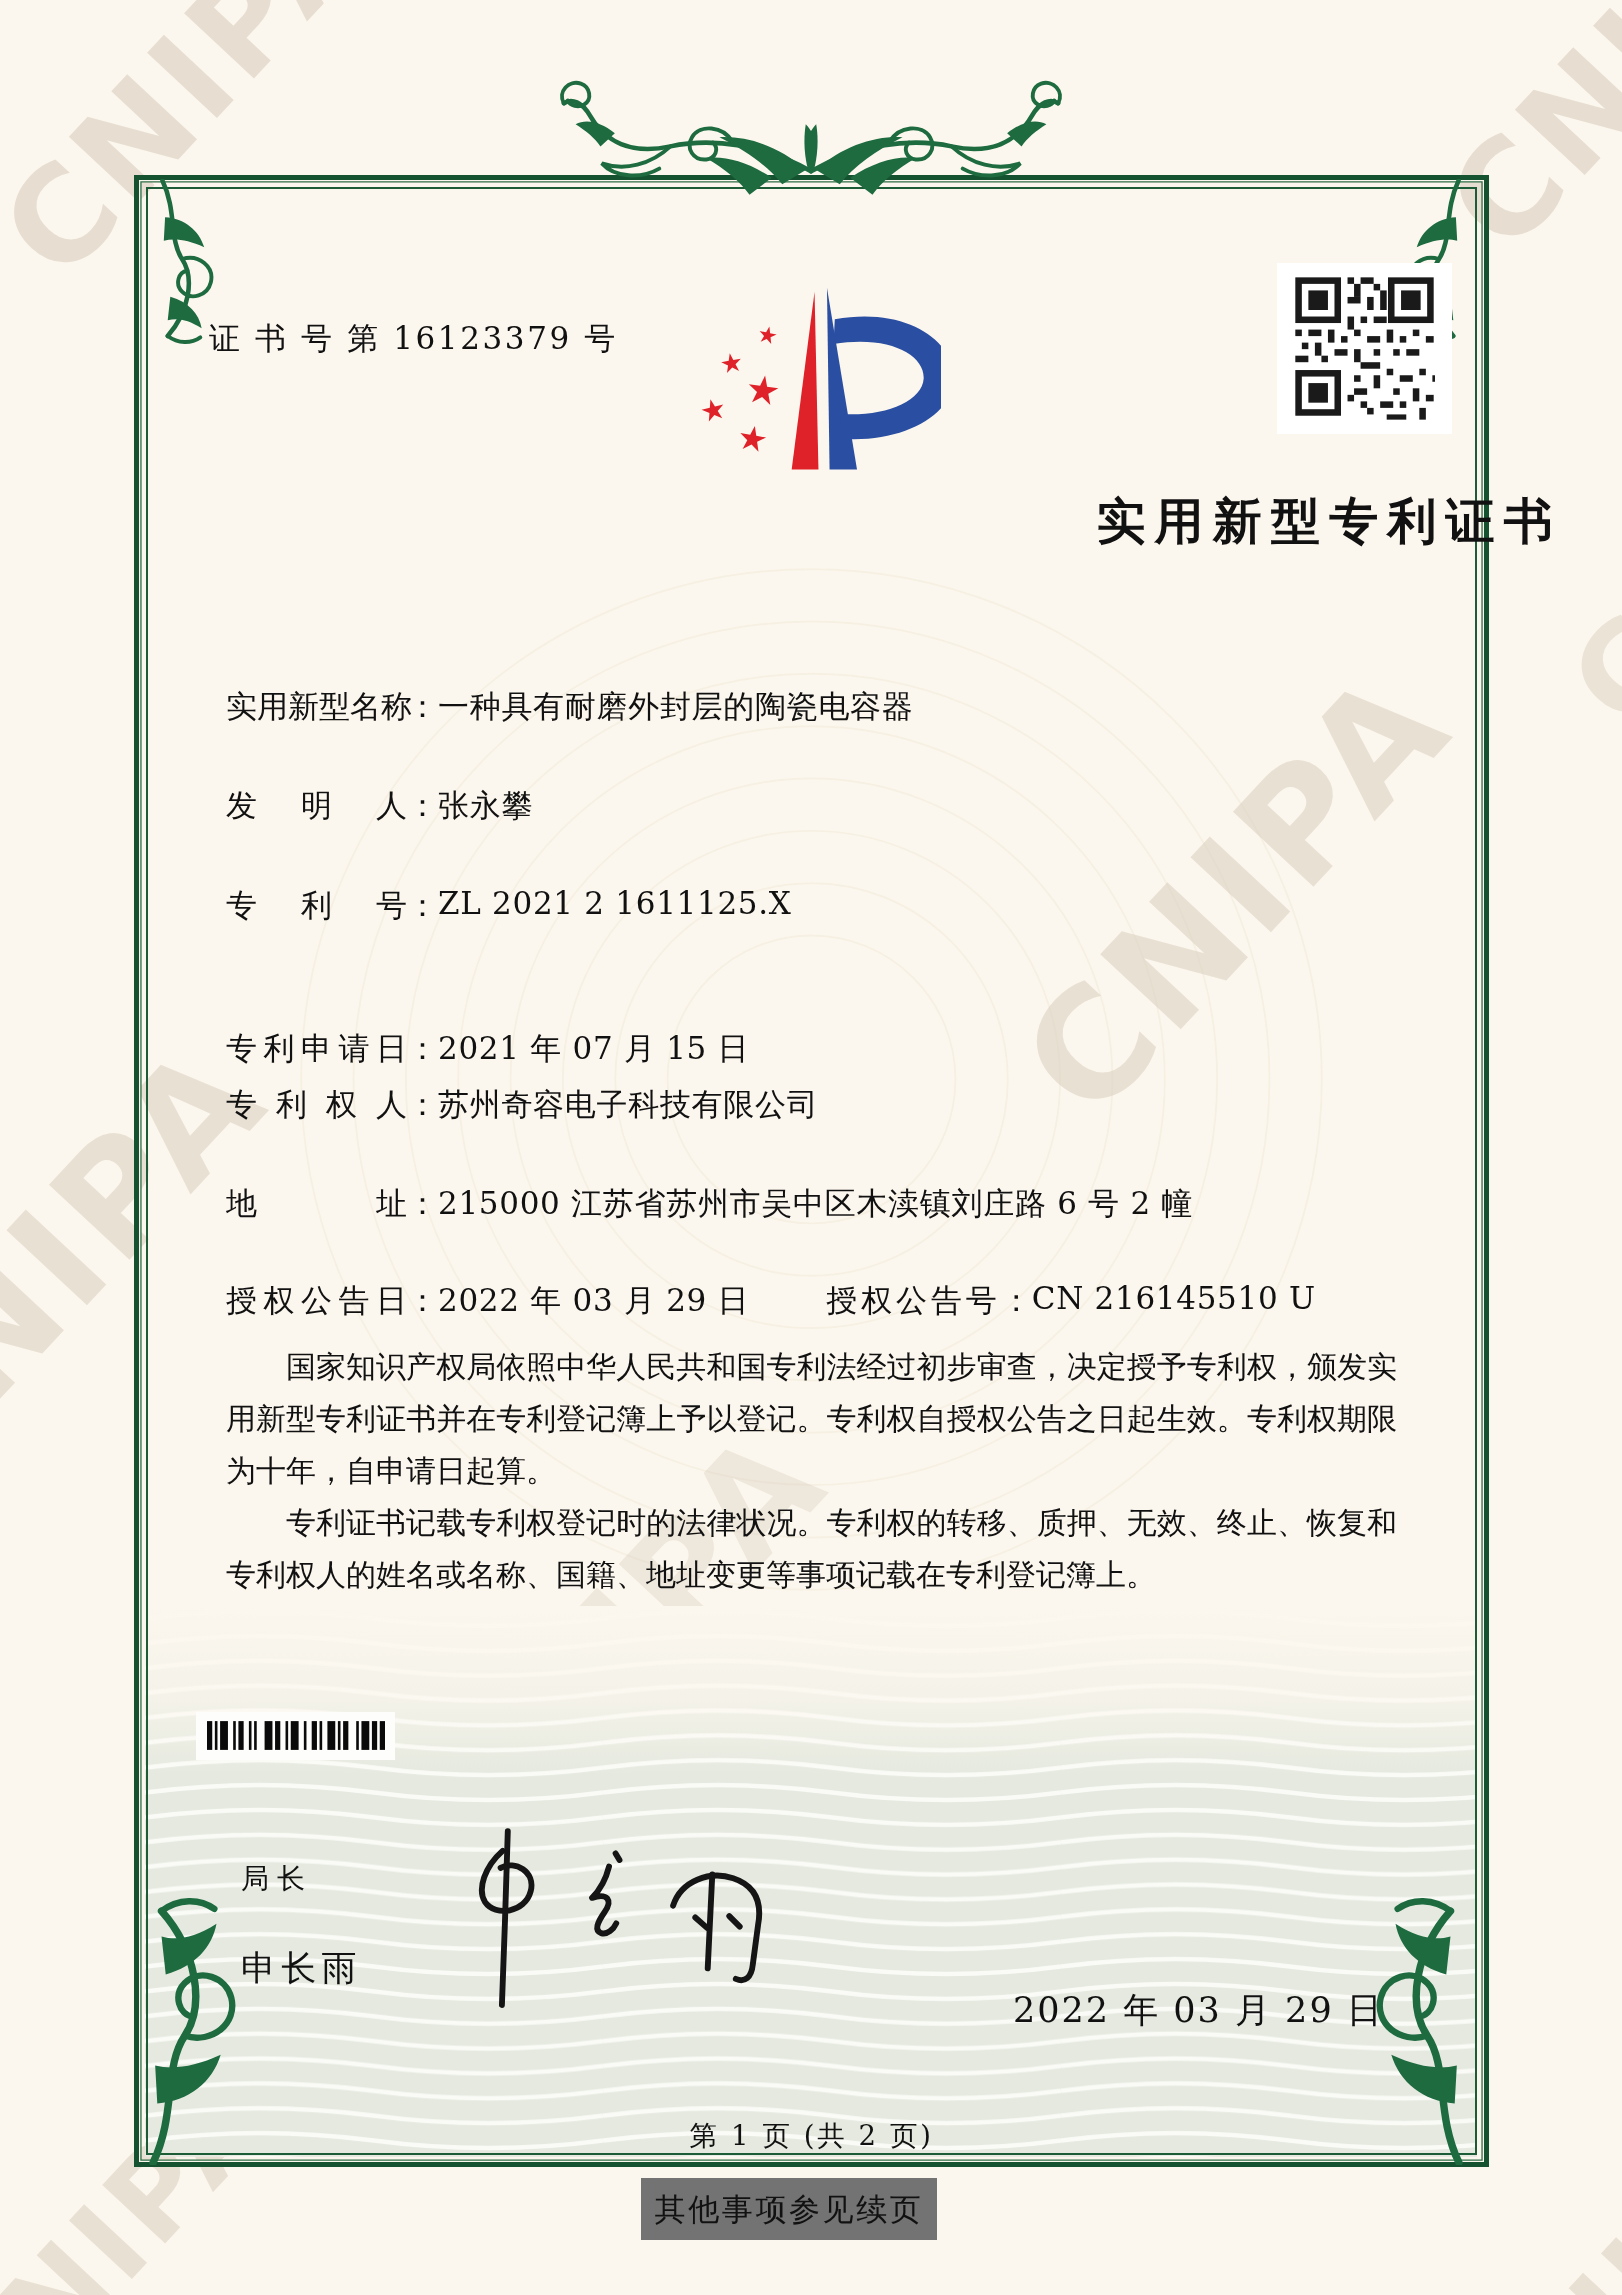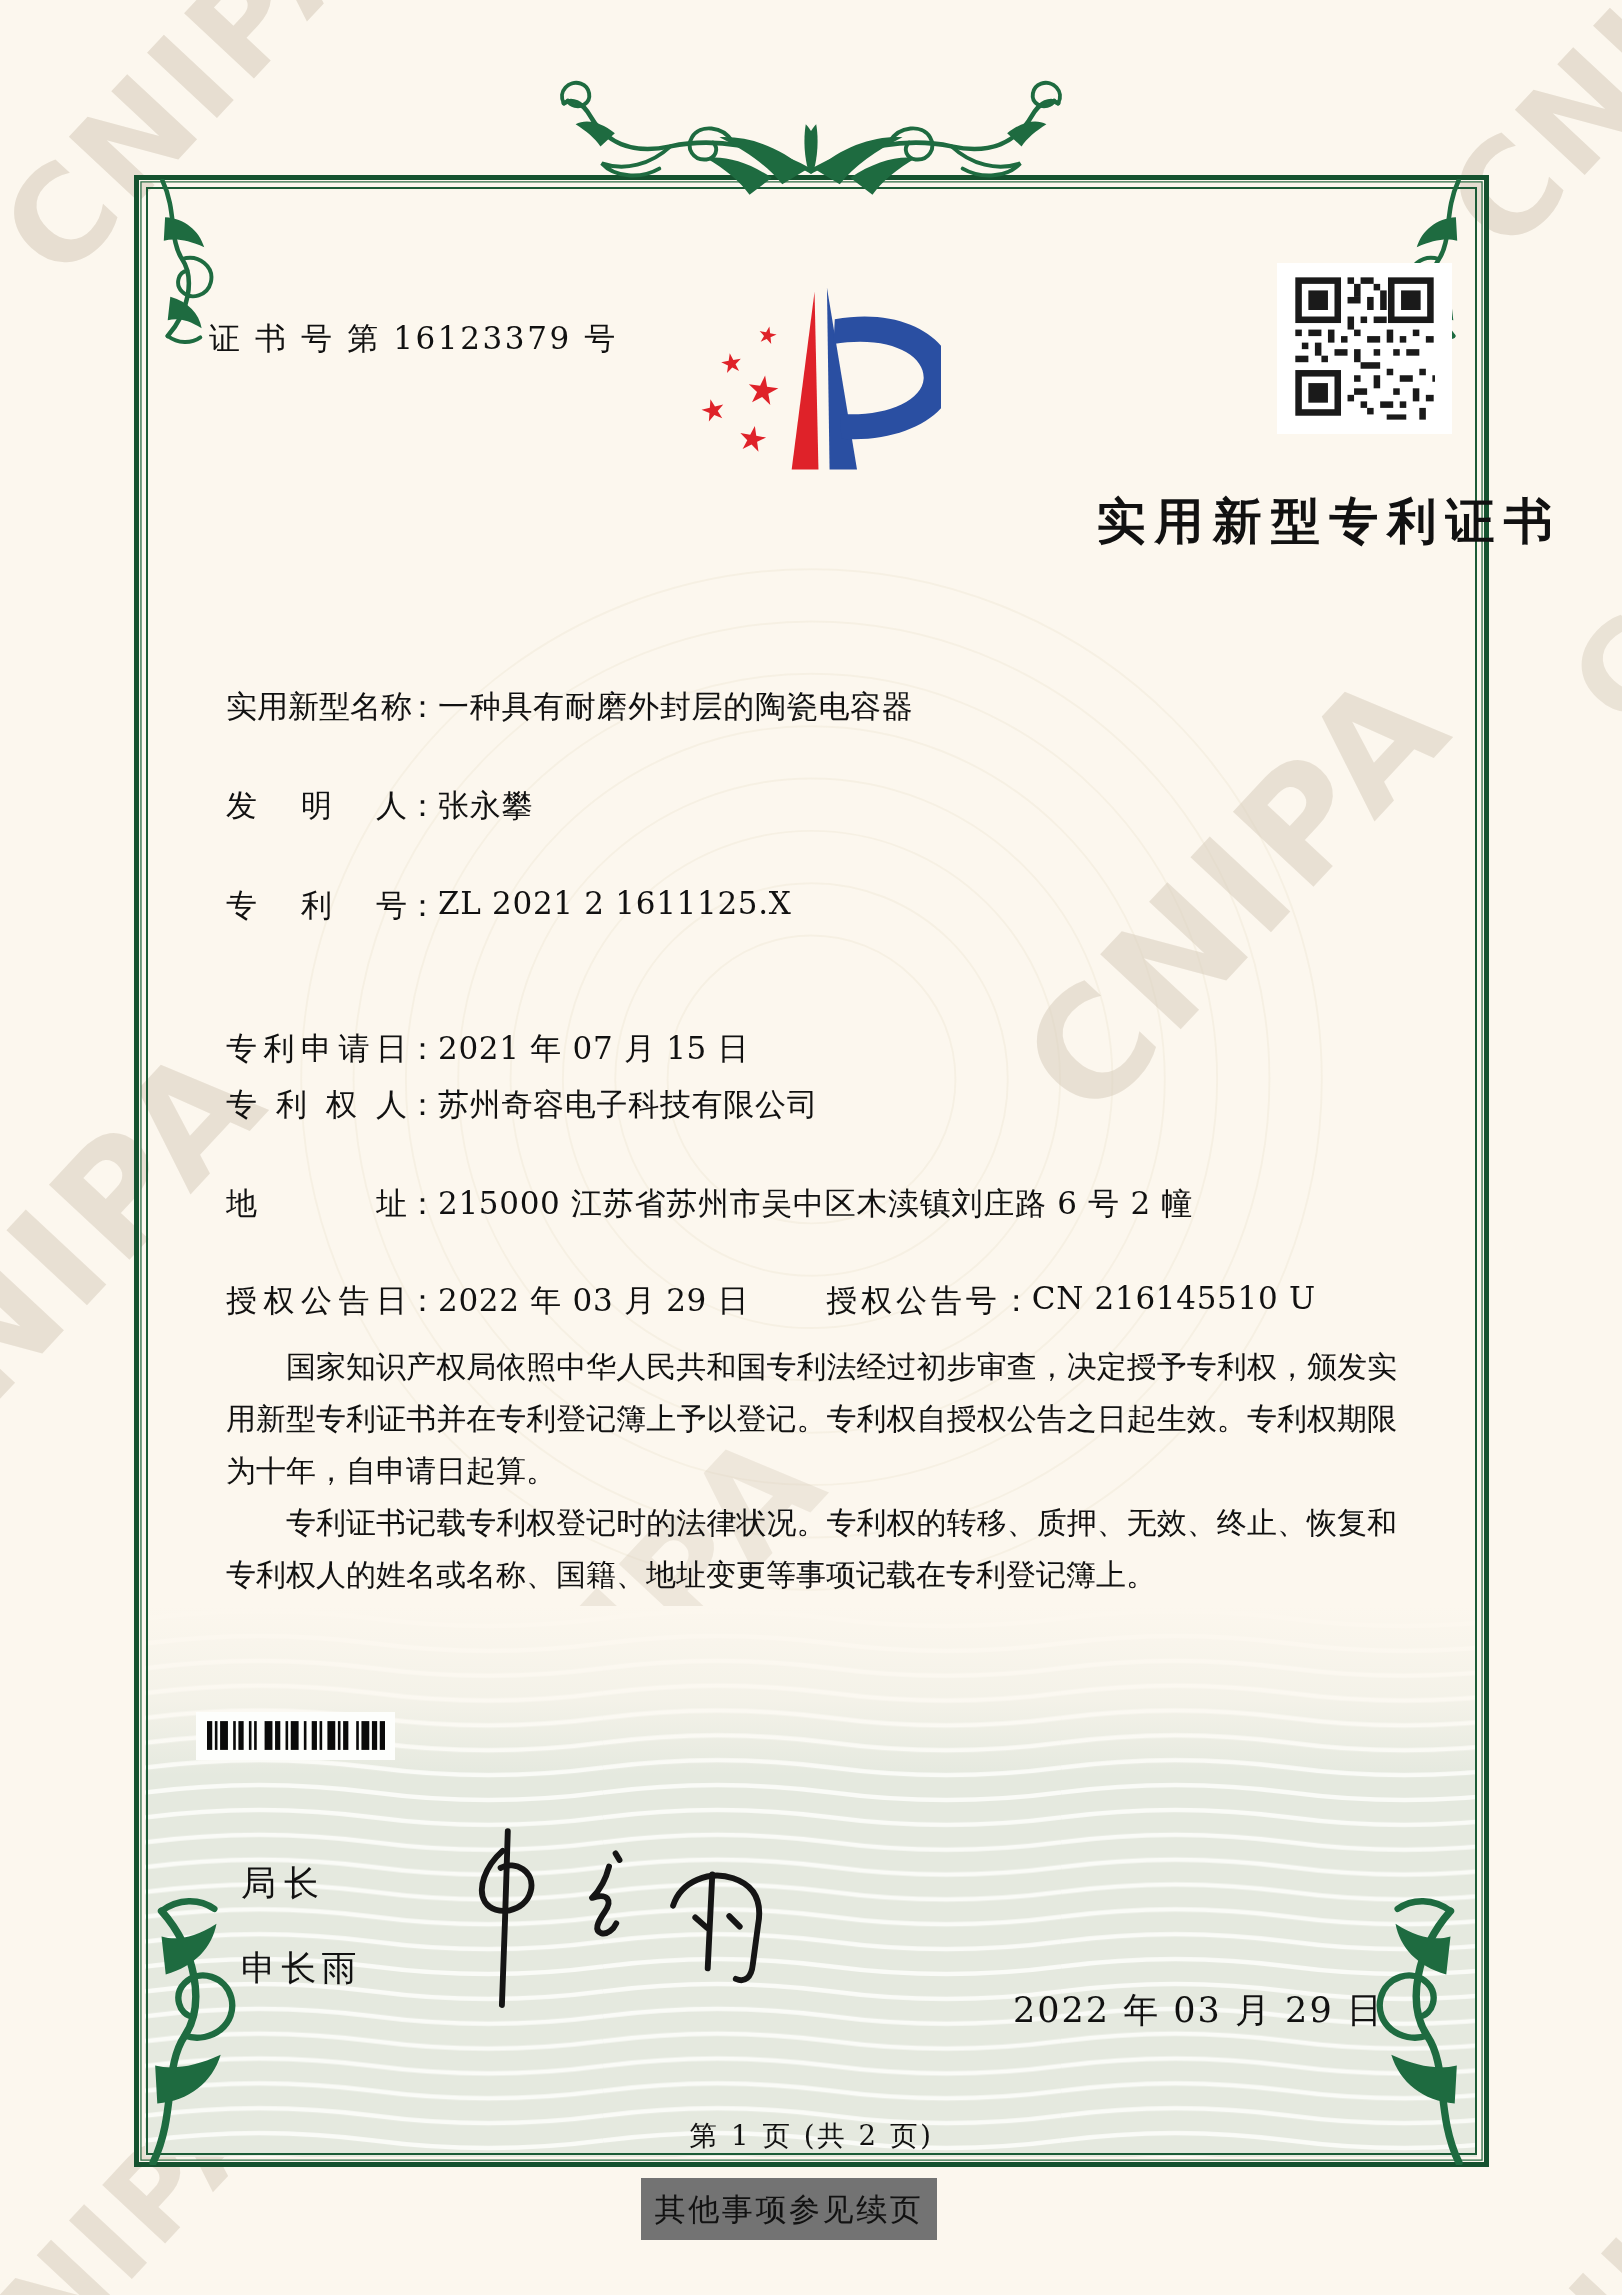--- a/index.html
+++ b/index.html
@@ -70,21 +70,21 @@
   .paras{
     left:226px;top:1341px;width:1171px;z-index:4;
     font-size:30px;line-height:52px;text-align:justify;
   }
   .paras p{margin:0;text-indent:2em;}
 
   
   .barcode{left:196px;top:1712px;z-index:4;background:#fdfefc;padding:9.2px 10.5px 7.9px 10.5px;}
 
   
-  .director-label{left:241px;top:1860px;z-index:4;font-size:35px;letter-spacing:7.9px;}
+  .director-label{left:241px;top:1860px;z-index:4;font-size:28px;letter-spacing:7.9px;}
   .director-name{left:241px;top:1945px;z-index:4;font-size:35px;letter-spacing:5.2px;}
   .signature{left:440px;top:1826px;z-index:4;}
   .issue-date{left:1013px;top:1987px;z-index:4;font-size:35px;letter-spacing:2px;}
 
   
   .pagefoot{
     left:134px;top:2098px;width:1355px;text-align:center;z-index:4;font-size:27.5px;letter-spacing:2.6px;margin-top:20px;
   }
   .contnote{
     left:641px;top:2178px;width:296px;height:62px;background:#737373;z-index:4;

